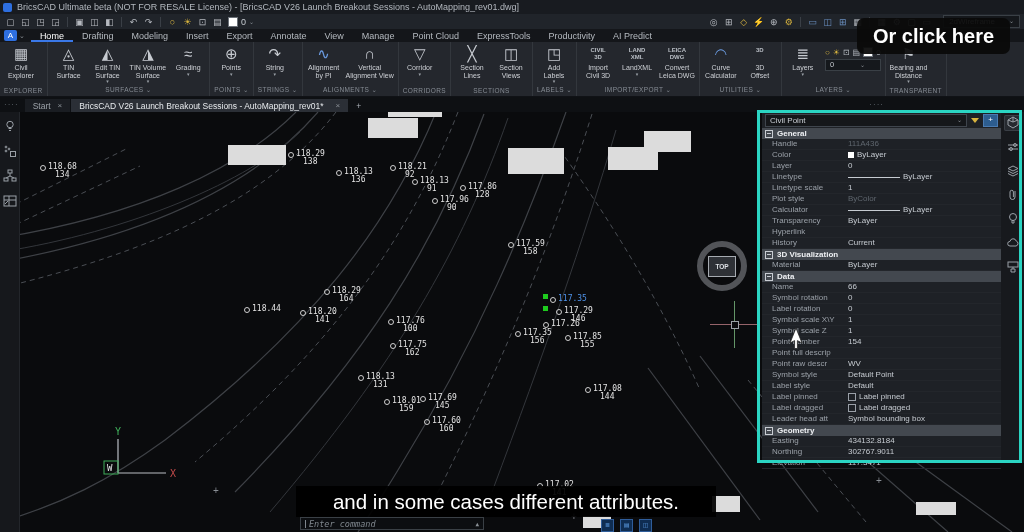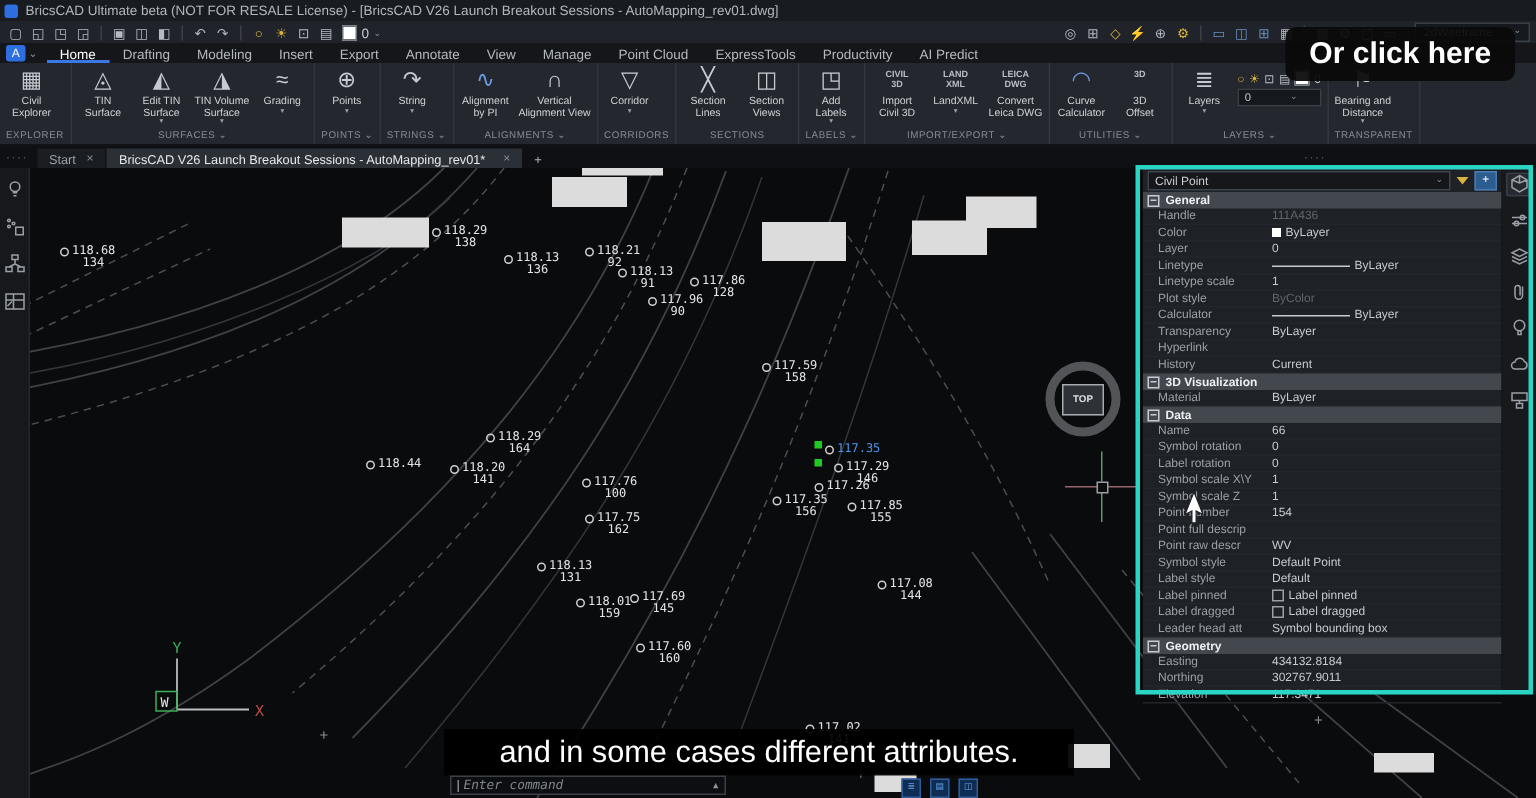--- a/index.html
+++ b/index.html
@@ -520,21 +520,21 @@
             <div class="n2">159</div>
           </span>
         </div>
         <div class="pt" style="left: 420px; top: 282px;">
           <span class="dot"></span>
           <span>
             <div>117.69</div>
             <div class="n2">145</div>
           </span>
         </div>
-        <div class="pt" style="left: 424px; top: 315px;">
+        <div class="pt" style="left: 424px; top: 305px;">
           <span class="dot"></span>
           <span>
             <div>117.60</div>
             <div class="n2">160</div>
           </span>
         </div>
         <div class="pt" style="left: 537px; top: 321px; margin-top: 48px;">
           <span class="dot"></span>
           <span>
             <div>117.02</div>

